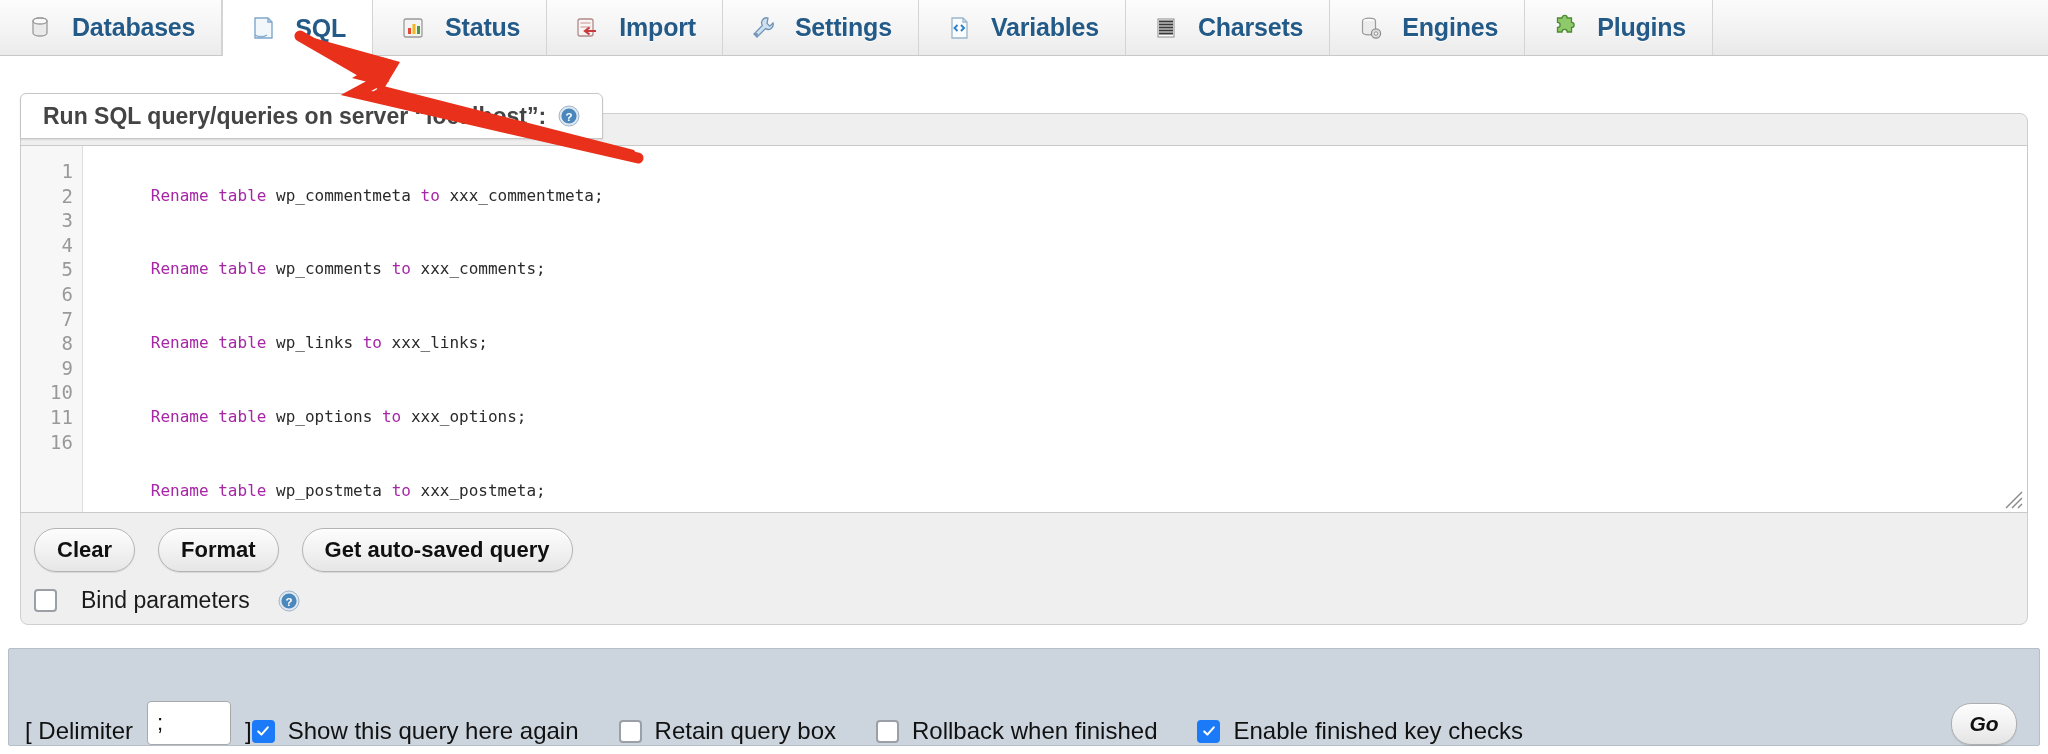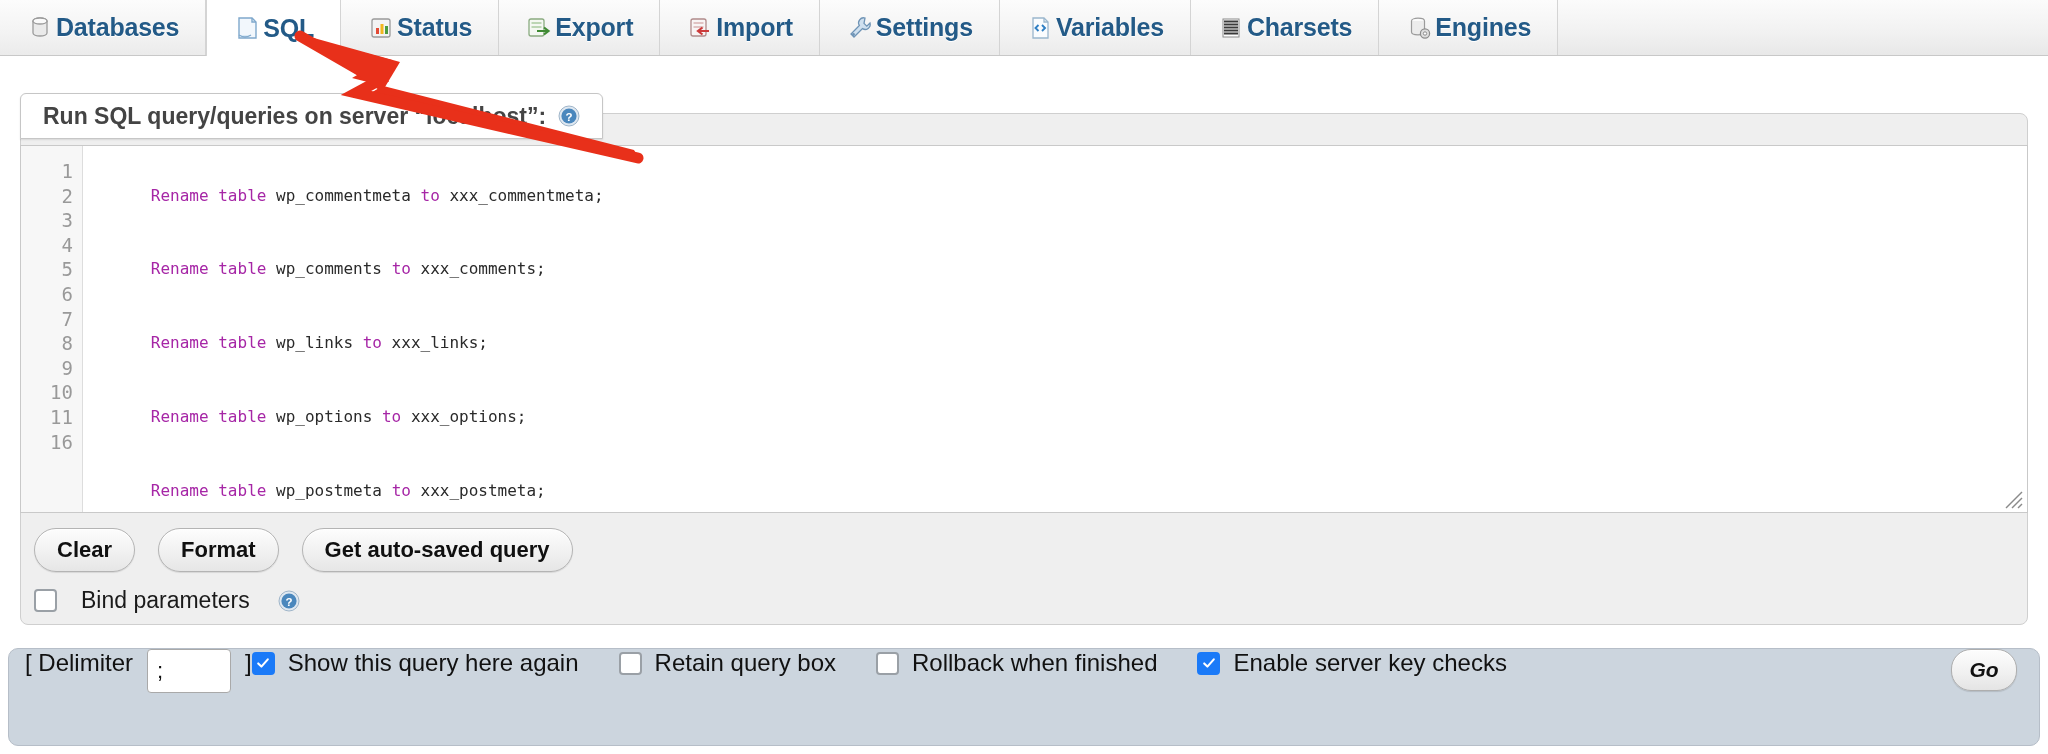--- a/index.html
+++ b/index.html
@@ -20,21 +20,21 @@
     width: 2048px; height: 56px;
     background: linear-gradient(to bottom, #fbfbfb 0%, #f2f2f2 55%, #e9e9e9 100%);
     border-bottom: 1px solid #c8c8c8;
     display: flex;
     align-items: stretch;
     box-sizing: border-box;
   }
   .nav-tab {
     display: flex;
     align-items: center;
-    gap: 2px;
+    gap: 18px;
     padding: 11px 26px;
     border-right: 1px solid #d4d4d4;
     box-sizing: border-box;
     height: 100%;
     background: linear-gradient(to bottom, #fcfcfc 0%, #f3f3f3 60%, #ebebeb 100%);
     cursor: pointer;
   }
   .nav-tab.first { border-left: none; }
   .nav-tab.active {
     background: #ffffff;
@@ -208,24 +208,24 @@
   }
   .cb.on svg { display: block; }
 
   
   #options-bar {
     position: absolute;
     left: 8px; top: 648px;
     width: 2032px; height: 98px;
     background: #ccd5de;
     border: 1px solid #b6bec8;
-    border-radius: 10px;
-    box-sizing: border-box;
-    display: flex;
-    align-items: flex-start;
+    border-radius: 2px;
+    box-sizing: border-box;
+    display: flex;
+    align-items: flex-end;
     padding: 0 22px 0 16px;
     z-index: 3;
   }
   #options-bar .opt-text {
     font-size: 24px;
     color: #111111;
     white-space: nowrap;
   }
   .bracket {
     font-size: 24px;
@@ -309,31 +309,20 @@
       <svg viewBox="0 0 28 28" width="28" height="28">
         <rect x="5" y="5" width="18" height="18" rx="2" fill="#f3f3f3" stroke="#9b9b9b" stroke-width="1.3"></rect>
         <rect x="9" y="14" width="3" height="6" fill="#e24a35"></rect>
         <rect x="13.5" y="10" width="3" height="10" fill="#f2b61e"></rect>
         <rect x="18" y="12" width="3" height="8" fill="#4a9b3f"></rect>
       </svg>
     </span>
     <span class="label">Status</span>
   </div>
 
-  <div class="nav-tab">
-    <span class="nav-icon">
-      <svg viewBox="0 0 28 28" width="28" height="28">
-        <rect x="4" y="5" width="15" height="17" rx="2" fill="#f4f8f2" stroke="#8aab80" stroke-width="1.3"></rect>
-        <rect x="6.5" y="8" width="10" height="2" fill="#bcd6b4"></rect>
-        <rect x="6.5" y="12" width="10" height="2" fill="#bcd6b4"></rect>
-        <path d="M12 17 h11 M19 13.5 l4.5 3.5 -4.5 3.5" fill="none" stroke="#3f8a33" stroke-width="2.2"></path>
-      </svg>
-    </span>
-    <span class="label">Export</span>
-  </div>
 
   <div class="nav-tab">
     <span class="nav-icon">
       <svg viewBox="0 0 28 28" width="28" height="28">
         <rect x="5" y="5" width="15" height="17" rx="2" fill="#f8f4f4" stroke="#b08a8a" stroke-width="1.3"></rect>
         <rect x="7.5" y="8" width="10" height="2" fill="#e0c2c2"></rect>
         <rect x="7.5" y="12" width="10" height="2" fill="#e0c2c2"></rect>
         <path d="M23 17 h-11 M16.5 13.5 l-4.5 3.5 4.5 3.5" fill="none" stroke="#cc3b3b" stroke-width="2.2"></path>
       </svg>
     </span>
@@ -382,20 +371,28 @@
       <svg viewBox="0 0 28 28" width="28" height="28">
         <ellipse cx="13" cy="7" rx="6.5" ry="2.8" fill="#fafafa" stroke="#9b9b9b" stroke-width="1.2"></ellipse>
         <path d="M6.5 7 v11 a6.5 2.8 0 0 0 13 0 V7" fill="#ececec" stroke="#9b9b9b" stroke-width="1.2"></path>
         <circle cx="20" cy="19.5" r="4.6" fill="#dedede" stroke="#8c8c8c" stroke-width="1.2"></circle>
         <circle cx="20" cy="19.5" r="1.7" fill="#ffffff" stroke="#8c8c8c" stroke-width="1"></circle>
       </svg>
     </span>
     <span class="label">Engines</span>
   </div>
 
+  <div class="nav-tab">
+    <span class="nav-icon">
+      <svg viewBox="0 0 28 28" width="28" height="28">
+        <path d="M11 4 a2.6 2.6 0 0 1 5.2 0 h4.3 v4.3 a2.6 2.6 0 0 1 0 5.2 V18 h-4.3 a2.6 2.6 0 0 0 -5.2 0 H6.5 v-4.5 a2.6 2.6 0 0 0 0 -5.2 V4 Z" fill="#8ec96c" stroke="#4e8a34" stroke-width="1.3"></path>
+      </svg>
+    </span>
+    <span class="label">Plugins</span>
+  </div>
 
   <div class="nav-tab-filler"></div>
 </div>
 
 <div id="query-panel"></div>
 
 <div id="query-title-tab">
   <span class="title-text">Run SQL query/queries on server “localhost”:</span>
   <span class="help-icon">
     <svg viewBox="0 0 22 22" width="22" height="22">
@@ -494,21 +491,21 @@
     <span class="cb off"></span>
     <span class="opt-text">Rollback when finished</span>
   </div>
 
   <div class="opt-group">
     <span class="cb on">
       <svg viewBox="0 0 20 20" width="16" height="16">
           <path d="M4 10.5 l4 4 8 -9" fill="none" stroke="#ffffff" stroke-width="2.6" stroke-linecap="round" stroke-linejoin="round"></path>
         </svg>
     </span>
-    <span class="opt-text">Enable server key checks</span>
+    <span class="opt-text">Enable finished key checks</span>
   </div>
 
   <div id="go-button">Go</div>
 </div>
 
 <svg id="annotation-arrow" viewBox="0 0 2048 754">
   <g fill="#e8301a">
     <path d="M300 36 L386 84 L362 98 L640 160 L634 150 L352 78 L376 64 Z"></path>
     <path d="M300 36 L392 60 L370 73 L356 57 Z"></path>
   </g>

